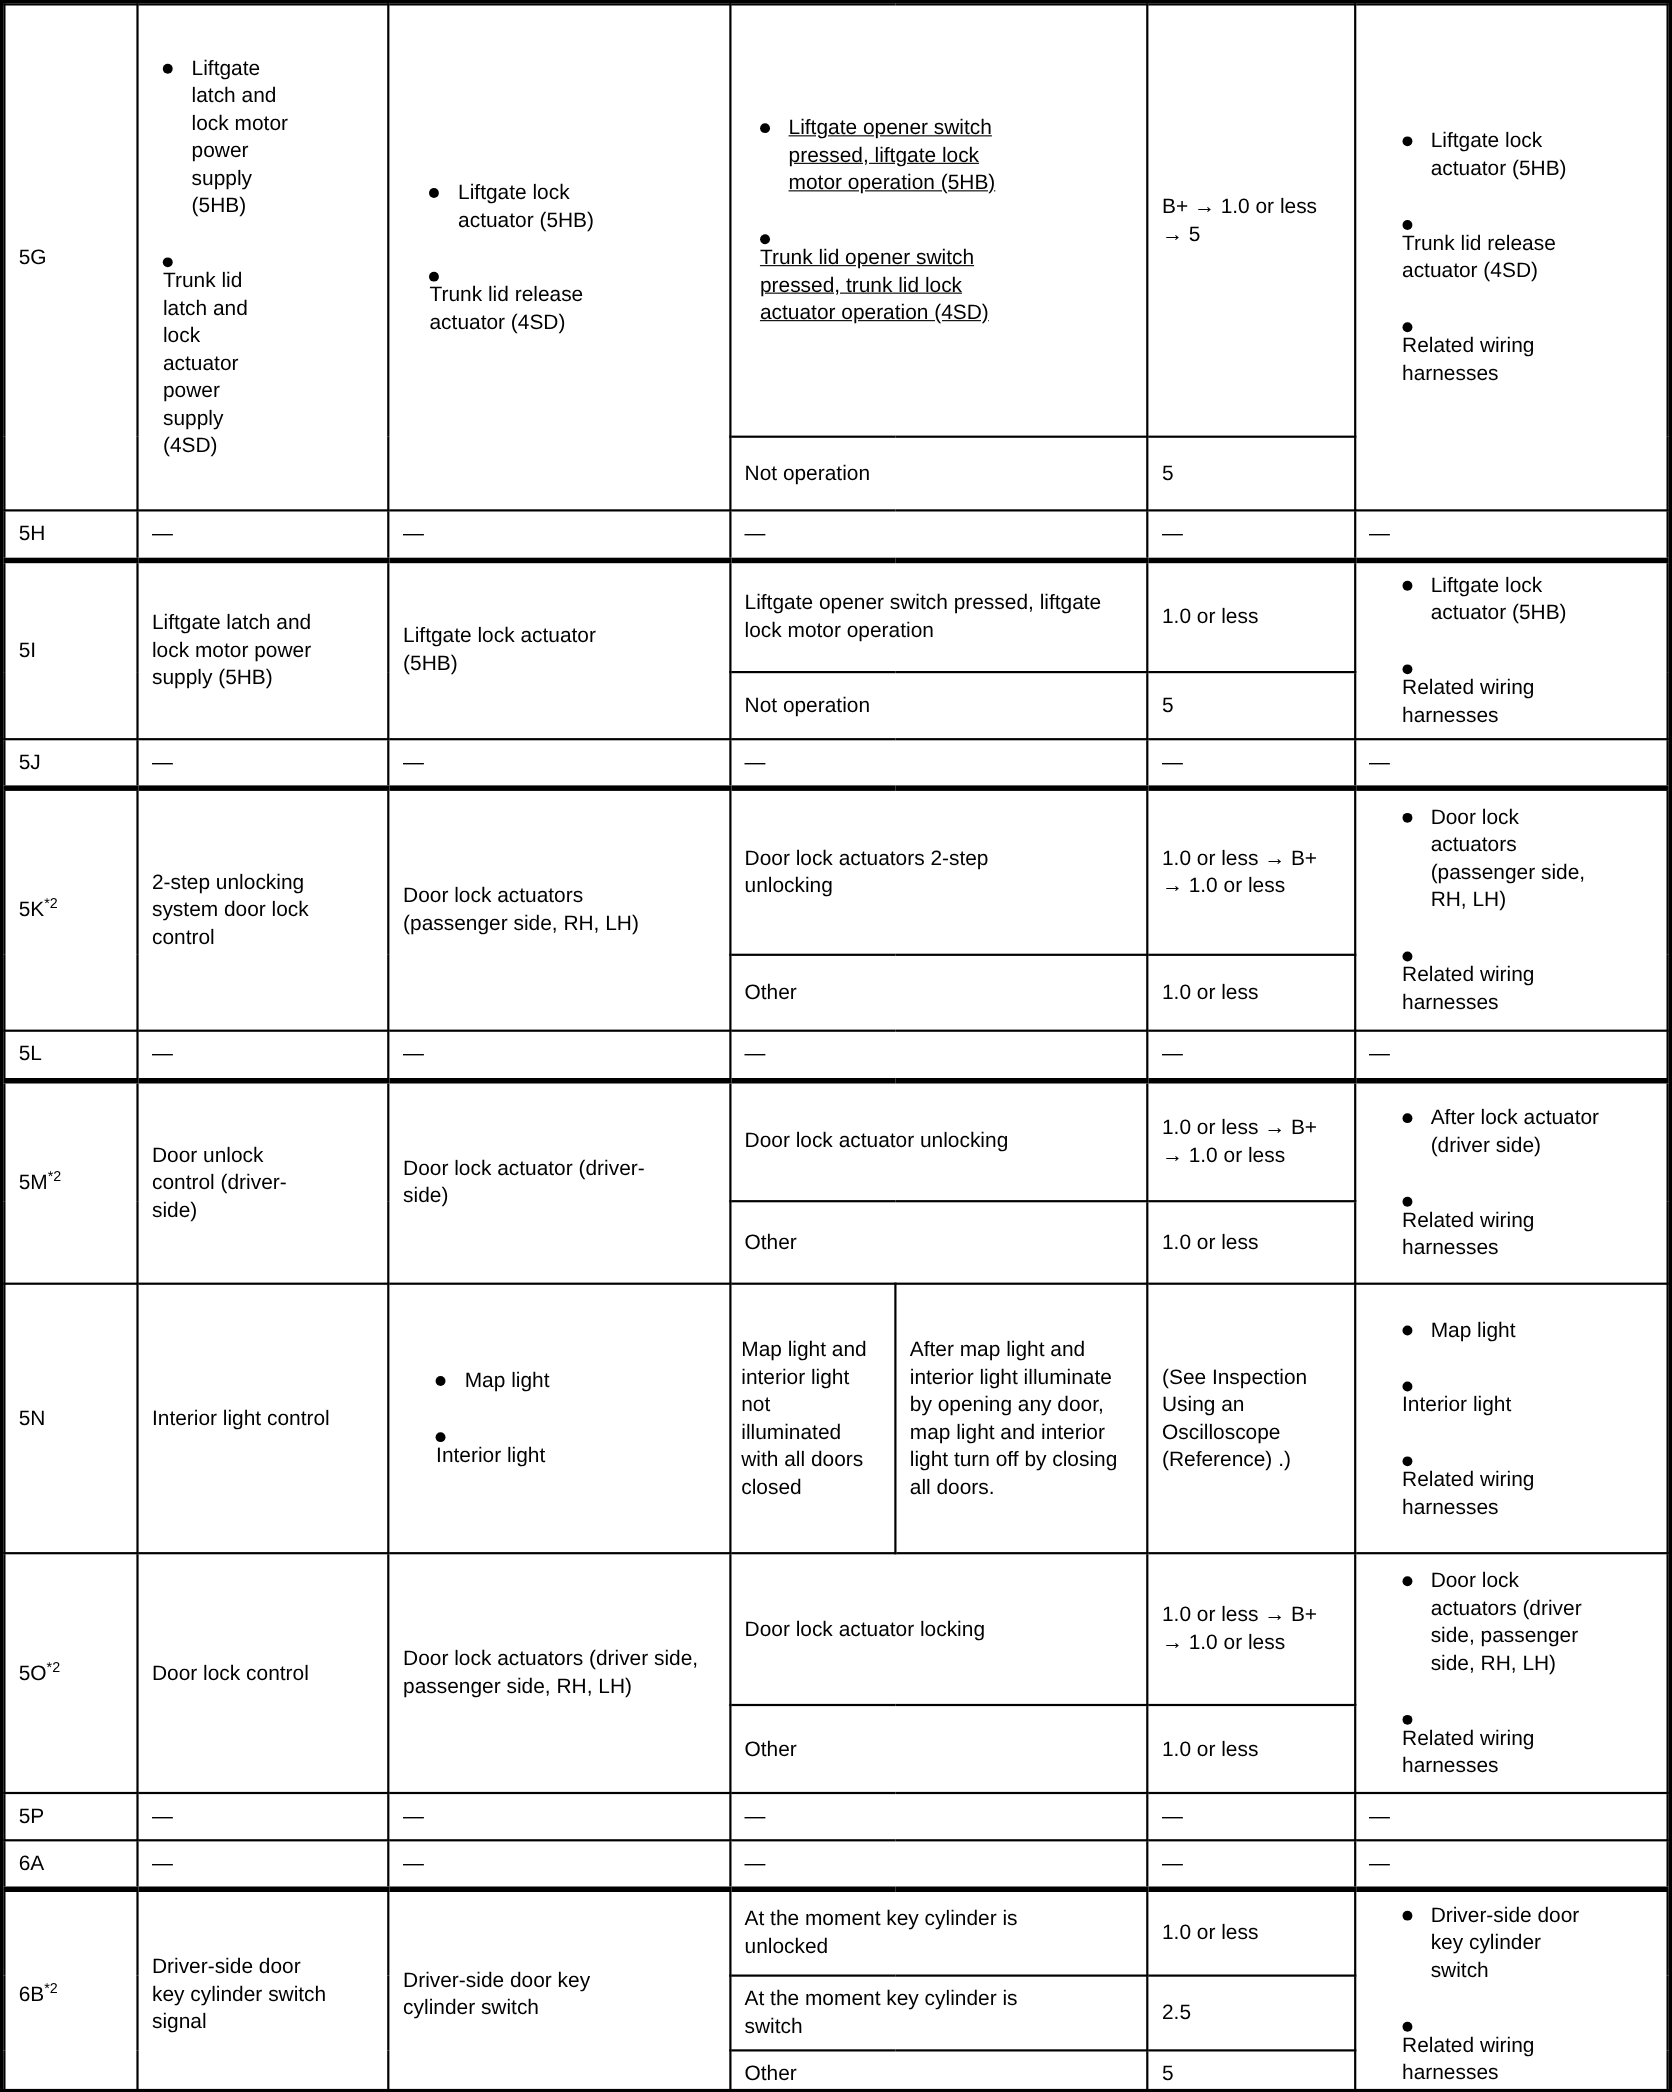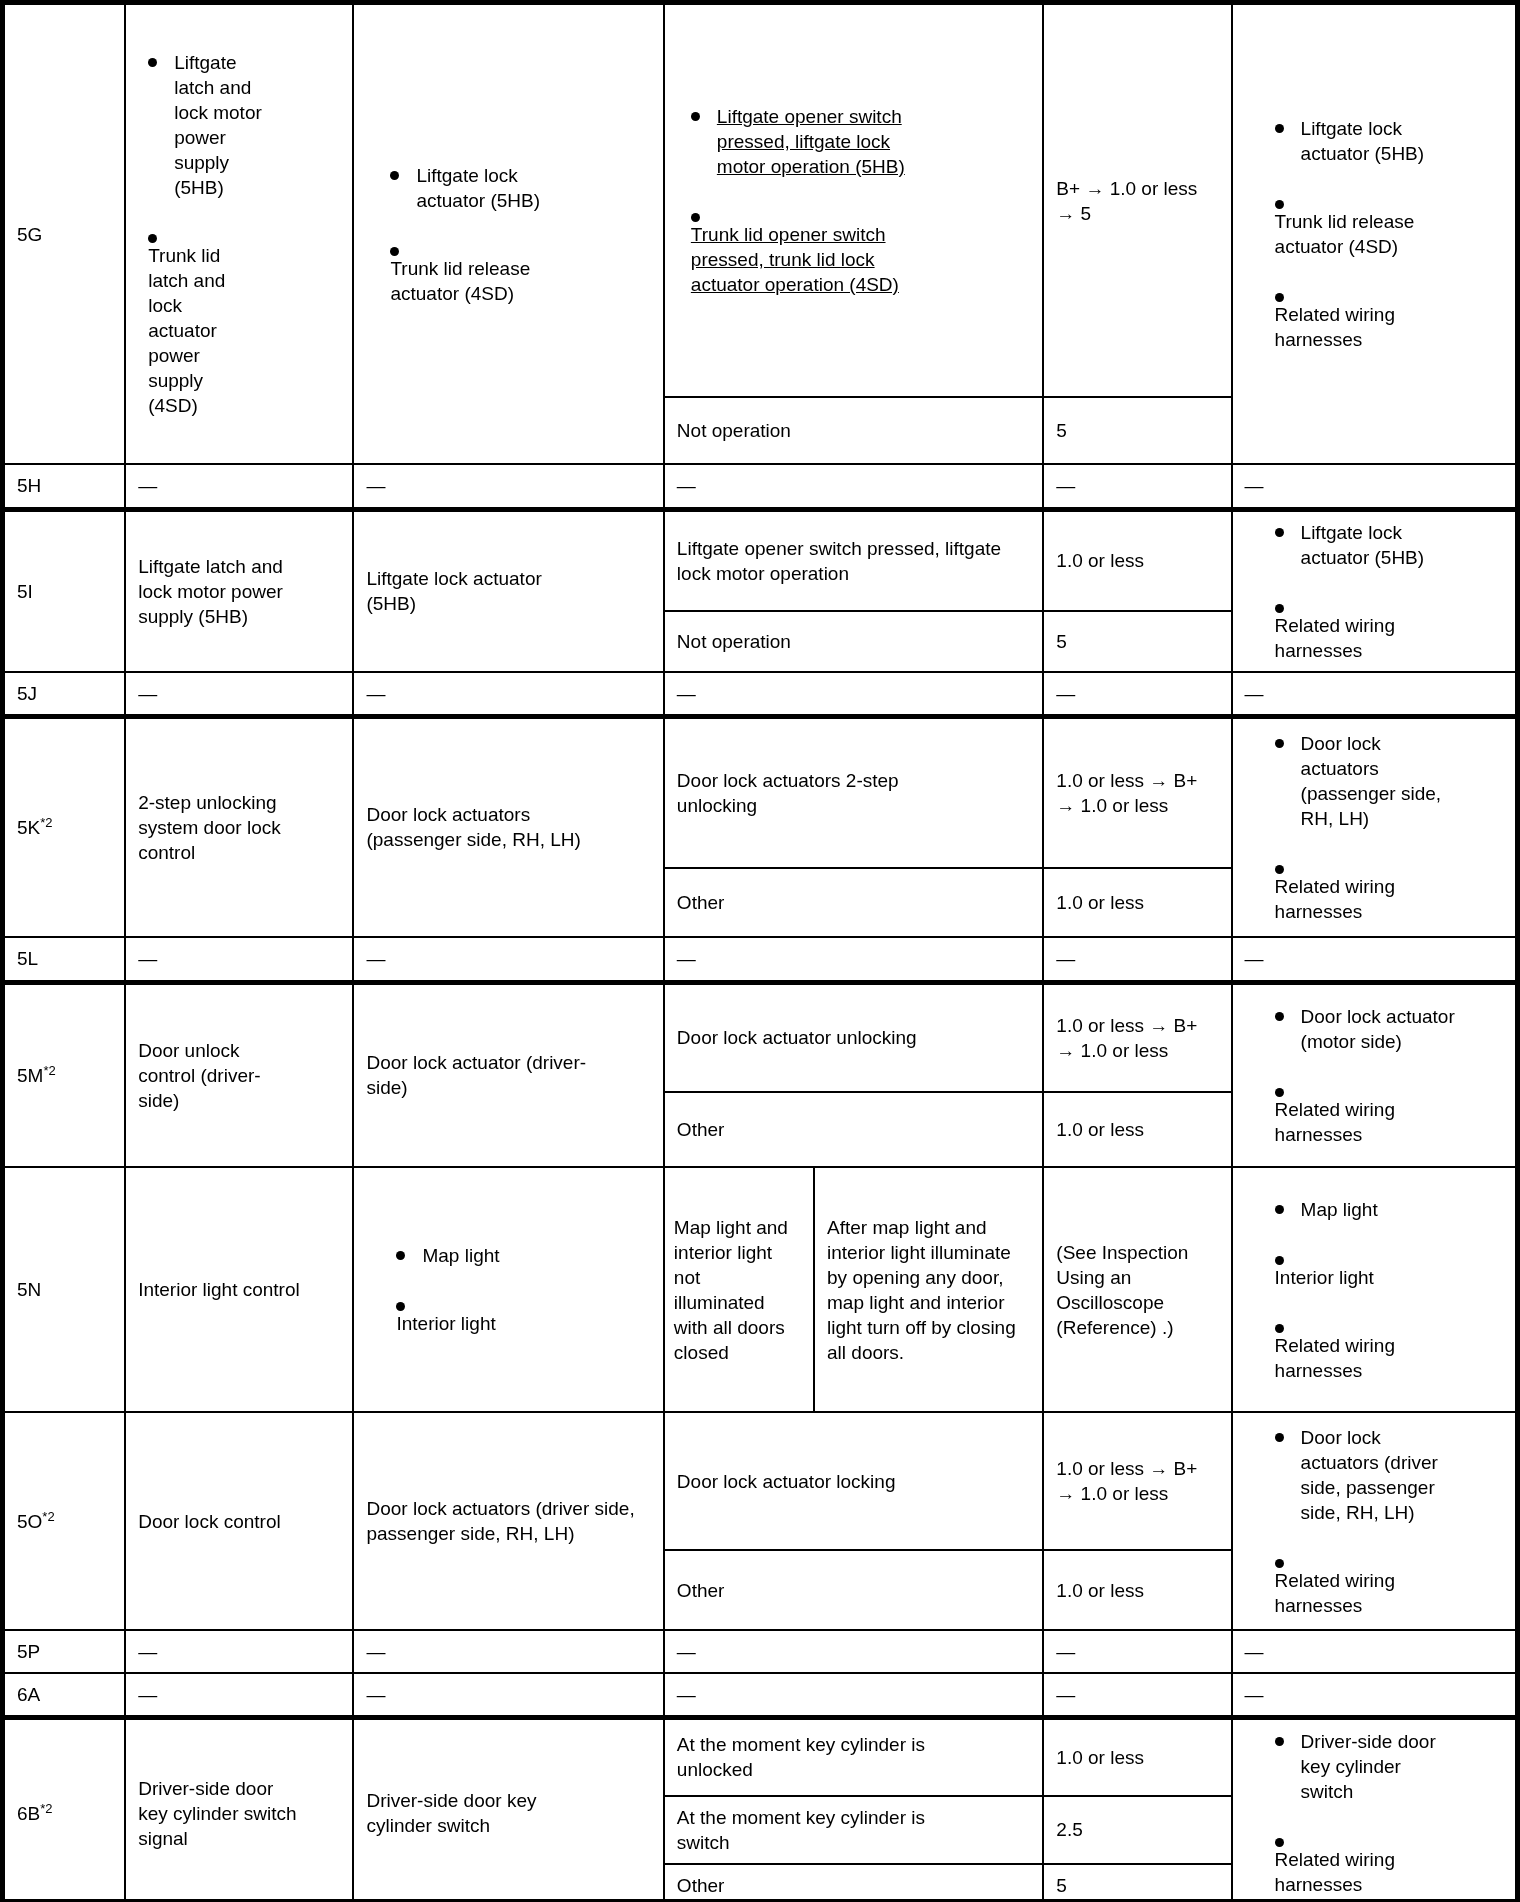--- a/index.html
+++ b/index.html
@@ -227,21 +227,21 @@
   <tr class="thick" style="height:110px">
     <td class="code" rowspan="2"><span>5M</span><sup>*2</sup></td>
     <td class="pr90" rowspan="2"><span>Door unlock control (driver-side)</span></td>
     <td class="pr70" rowspan="2"><span>Door lock actuator (driver-side)</span></td>
     <td colspan="2"><span>Door lock actuator unlocking</span></td>
     <td class="val"><span>1.0 or less → B+ → 1.0 or less</span></td>
     <td rowspan="2">
       <div class="blist ind6 w155">
               <div class="bi">
                 <span class="dot"></span>
-                <span class="bi-tx">Door lock actuator (motor side)</span>
+                <span class="bi-tx">After lock actuator (driver side)</span>
               </div>
               <div class="bi">
                 <span class="dot"></span>
                 <span class="bi-tx">Related wiring harnesses</span>
               </div>
             </div>
     </td>
   </tr>
   <tr style="height:75px">
     <td colspan="2"><span>Other</span></td>

